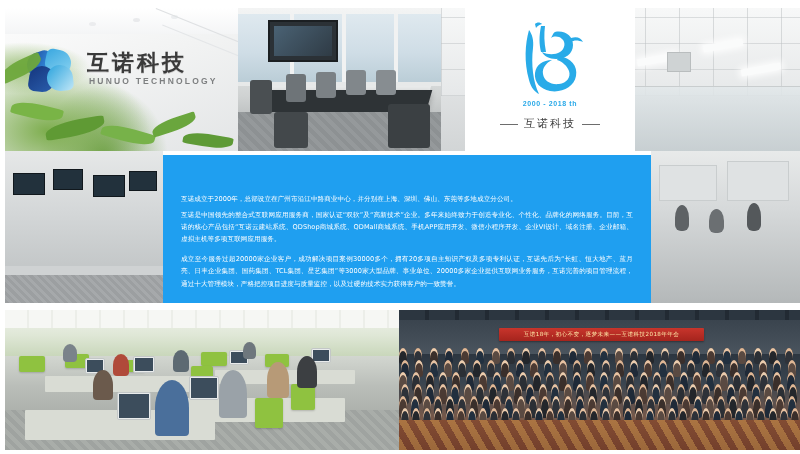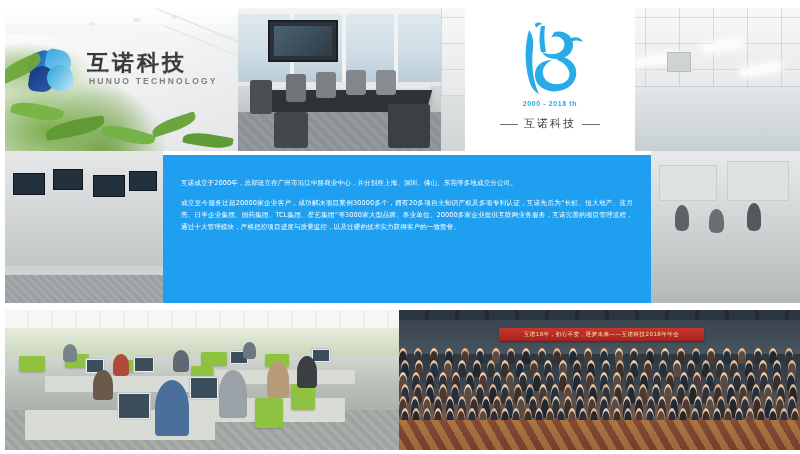--- a/index.html
+++ b/index.html
@@ -73,21 +73,21 @@
   .anniv-mark{position:absolute;left:50%;top:14px;transform:translateX(-50%);width:70px;height:76px;}
   .anniv-text{position:absolute;left:0;right:0;top:92px;text-align:center;font-size:7px;font-weight:700;color:#27a8e8;letter-spacing:.6px;}
   .anniv-name{position:absolute;left:0;right:0;top:108px;text-align:center;font-size:11px;color:#3d3d3d;letter-spacing:2px;
     font-family:"DejaVu Sans","Liberation Sans",sans-serif;}
   .anniv-name .dash{display:inline-block;width:18px;height:1px;background:#6d6d6d;vertical-align:middle;margin:0 6px;}
 
   
   #intro-panel{position:absolute;left:163px;top:155px;width:488px;height:148px;background:#1f9ff0;color:#ffffff;}
   #intro-title{position:absolute;left:18px;top:9px;font-size:17px;letter-spacing:.5px;color:#ffffff;
     font-family:"DejaVu Sans","Liberation Sans",sans-serif;font-weight:400;}
-  #intro-body{position:absolute;left:18px;top:22px;width:452px;}
+  #intro-body{position:absolute;left:18px;top:38px;width:452px;}
   #intro-body p{margin:0 0 4px 0;font-size:6.6px;line-height:12.1px;color:#ffffff;letter-spacing:.05px;
     font-family:"DejaVu Sans","Liberation Sans",sans-serif;text-align:justify;}
   #intro-body p.gap{margin-top:8px;}
 
   
   #tile-left-strip{left:5px;top:151px;width:158px;height:152px;
     background:linear-gradient(180deg,#e6e8e8 0%,#d4d7d8 40%,#b9bdbe 100%);}
   #tile-left-strip .mon{position:absolute;background:#22313c;border:1px solid #11181d;}
   #tile-left-strip .desk{position:absolute;left:0;bottom:28px;width:100%;height:9px;background:#cfd2d3;}
   #tile-left-strip .band{position:absolute;left:0;bottom:0;width:100%;height:28px;
@@ -216,20 +216,21 @@
     <div class="part" style="left:8px;top:14px;width:56px;height:34px;"></div>
     <div class="part" style="left:76px;top:10px;width:60px;height:38px;"></div>
     <div class="person" style="left:24px;top:54px;width:14px;height:26px;"></div>
     <div class="person" style="left:58px;top:58px;width:15px;height:24px;background:#6b6f72;"></div>
     <div class="person" style="left:96px;top:52px;width:14px;height:28px;background:#54585b;"></div>
   </div>
 
   <div id="intro-panel">
     <div id="intro-body">
       <p>互诺成立于2000年，总部设立在广州市沿江中路商业中心，并分别在上海、深圳、佛山、东莞等多地成立分公司。</p>
+      <p>互诺是中国领先的整合式互联网应用服务商，国家认证“双软”及“高新技术”企业。多年来始终致力于创造专业化、个性化、品牌化的网络服务。目前，互诺的核心产品包括“互诺云建站系统、QDShop商城系统、QDMall商城系统、手机APP应用开发、微信小程序开发、企业VI设计、域名注册、企业邮箱、虚拟主机等多项互联网应用服务。</p>
       <p class="gap">成立至今服务过超20000家企业客户，成功解决项目案例30000多个，拥有20多项自主知识产权及多项专利认证，互诺先后为“长虹、恒大地产、蓝月亮、日丰企业集团、国药集团、TCL集团、星艺集团”等3000家大型品牌、事业单位、20000多家企业提供互联网业务服务，互诺完善的项目管理流程，通过十大管理模块，严格把控项目进度与质量监控，以及过硬的技术实力获得客户的一致赞誉。</p>
     </div>
   </div>
 
   <div class="tile" id="tile-open-office">
     <div class="wall"></div>
     <div class="ceilpanel"></div>
     <div class="carpet"></div>
 
     <div class="deskline" style="left:20px;top:100px;width:190px;height:30px;"></div>

